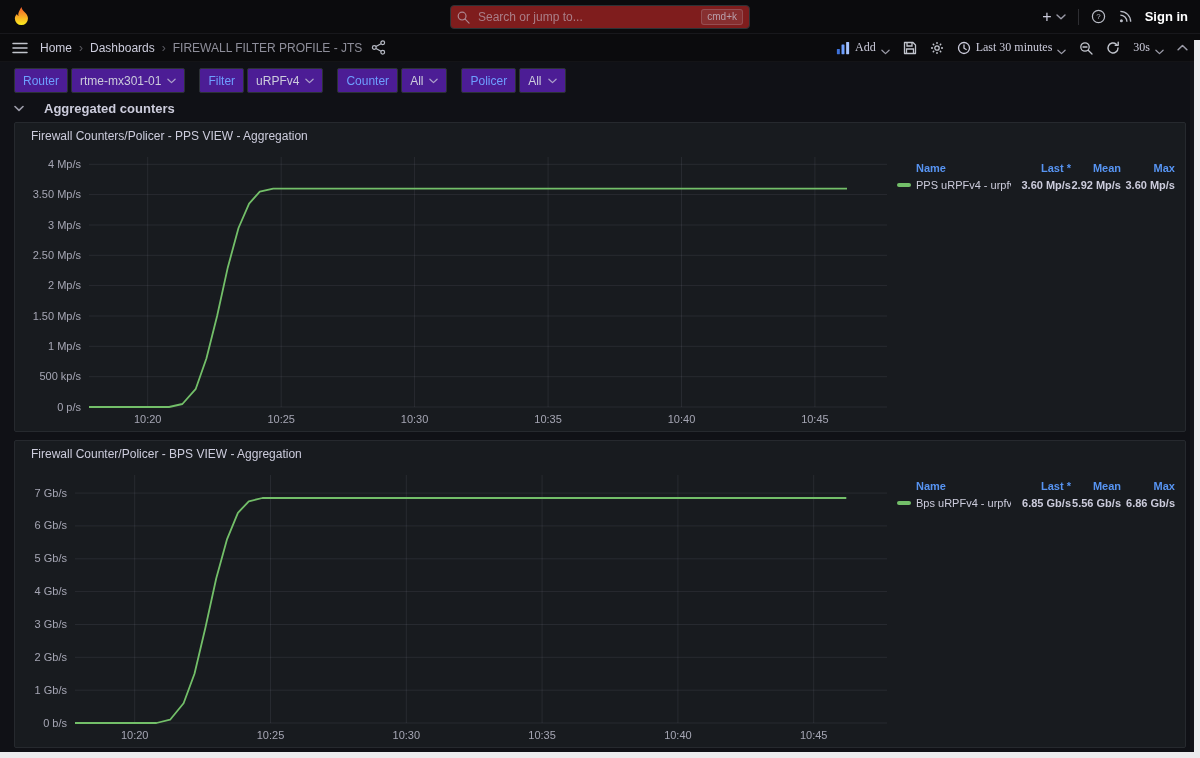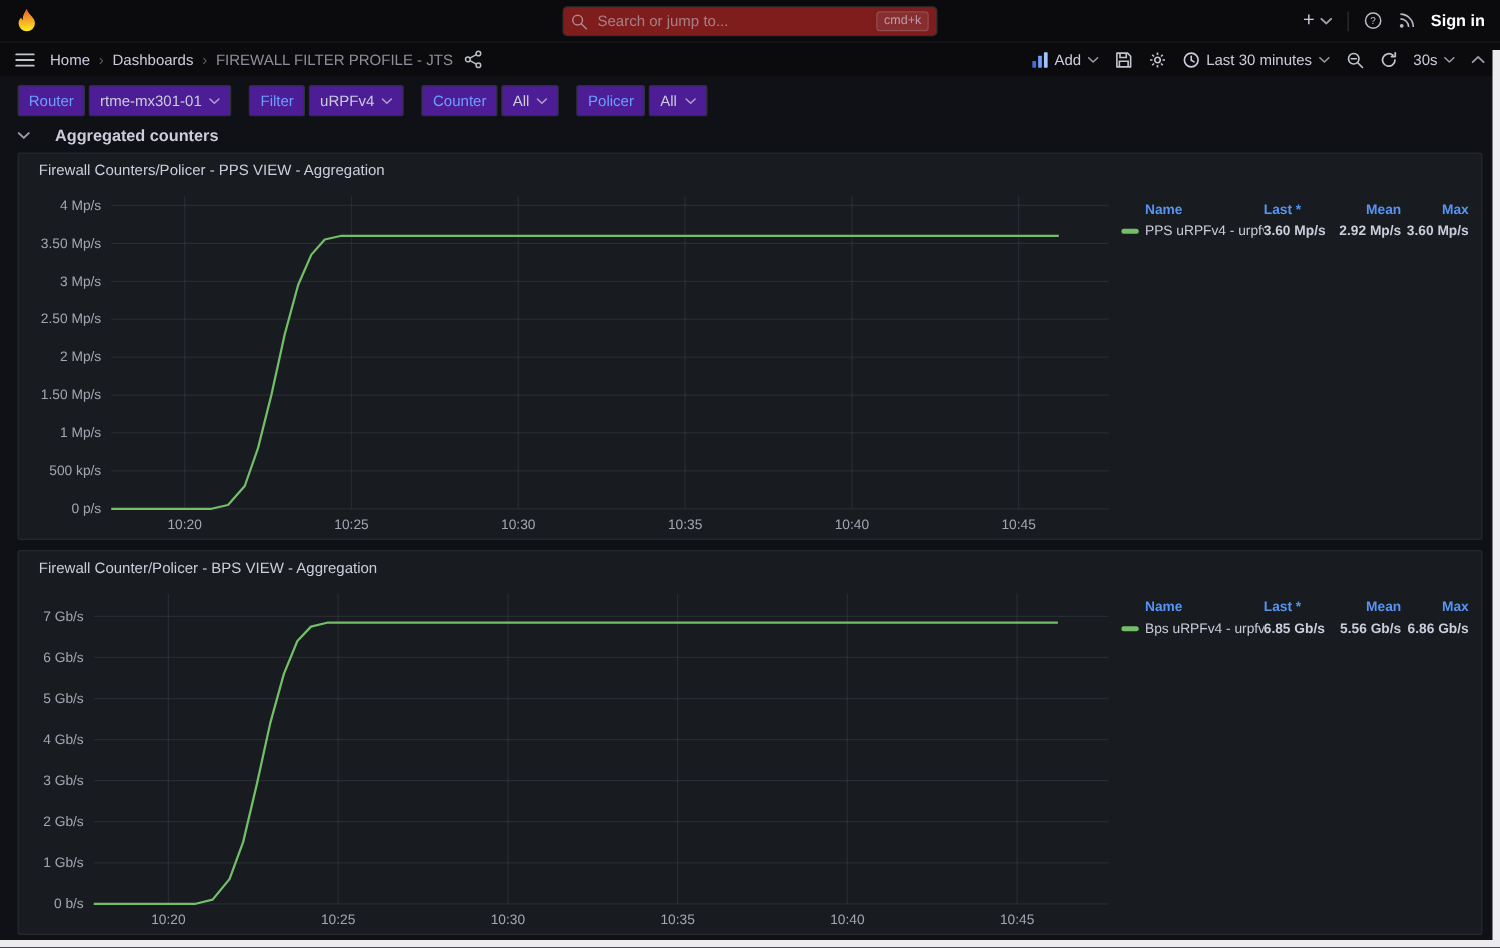--- a/index.html
+++ b/index.html
@@ -46,21 +46,21 @@
     height: 28px; background: #0b0b0d; display: flex; align-items: center;
     padding: 0 12px; border-bottom: 1px solid rgba(204,204,220,0.05);
   }
   .burger { margin-right: 12px; color: #c2c5cd; cursor: pointer; display: flex; }
   .crumbs { display: flex; align-items: center; gap: 7px; }
   .crumb { color: #ccccdc; font-weight: 500; cursor: pointer; }
   .crumb.current { color: rgba(204,204,220,0.68); font-weight: 400; cursor: default; }
   .crumb-sep { color: rgba(204,204,220,0.4); font-size: 12px; }
   .share { margin-left: 9px; color: #b9bcc6; cursor: pointer; display: flex; }
   .nav-right { margin-left: auto; display: flex; align-items: center; gap: 13px; color: #c2c5cd; }
-  .nav-btn { display: flex; align-items: center; gap: 5px; cursor: pointer; font-weight: 500; color: #ccccdc; }
+  .nav-btn { display: flex; align-items: flex-end; gap: 5px; cursor: pointer; font-weight: 500; color: #ccccdc; font-family: Liberation Serif, serif; }
 
   
   .content { padding: 0 14px; }
   .filters { display: flex; gap: 14px; padding: 6px 0; }
   .var { display: flex; gap: 3px; }
   .var-label, .var-value {
     display: flex; align-items: center; gap: 6px; height: 25px; padding: 0 8px;
     background: #4c1d95; border: 1px solid #2c3235; border-radius: 2px; cursor: pointer;
   }
   .var-label { color: #6e9fff; font-weight: 500; }
@@ -79,21 +79,21 @@
   .panel-body { display: flex; }
   .chart { flex: 0 0 auto; }
   .grid { stroke: rgba(204,204,220,0.09); stroke-width: 1; }
   .tick { fill: rgba(204,204,220,0.78); font-size: 11px; font-family: "Liberation Sans", sans-serif; }
 
   
   .legend { width: 280px; padding: 10px 0 0 2px; font-size: 11px; }
   .legend-row { display: flex; align-items: center; height: 17px; }
   .lg-name { flex: 1; display: flex; align-items: center; gap: 5px; overflow: hidden; white-space: nowrap; cursor: pointer; }
   .series-mark { width: 14px; height: 4px; border-radius: 2px; background: #73bf69; flex: 0 0 auto; }
-  .lg-last { width: 60px; }
+  .lg-last { width: 60px; text-align: right; }
   .lg-mean { width: 50px; text-align: right; }
   .lg-max  { width: 54px; text-align: right; }
   .legend-head span { color: #5794f2; font-weight: 700; cursor: pointer; }
   .legend-head .lg-name { padding-left: 19px; }
   .lg-val { font-weight: 600; color: #ccccdc; }
 
   
   .scroll-y { position: absolute; top: 40px; right: 0; bottom: 6px; width: 6px; background: #ececee; }
   .scroll-x { position: absolute; left: 0; bottom: 0; height: 6px; width: 1200px; background: #ececee; }
 </style>

